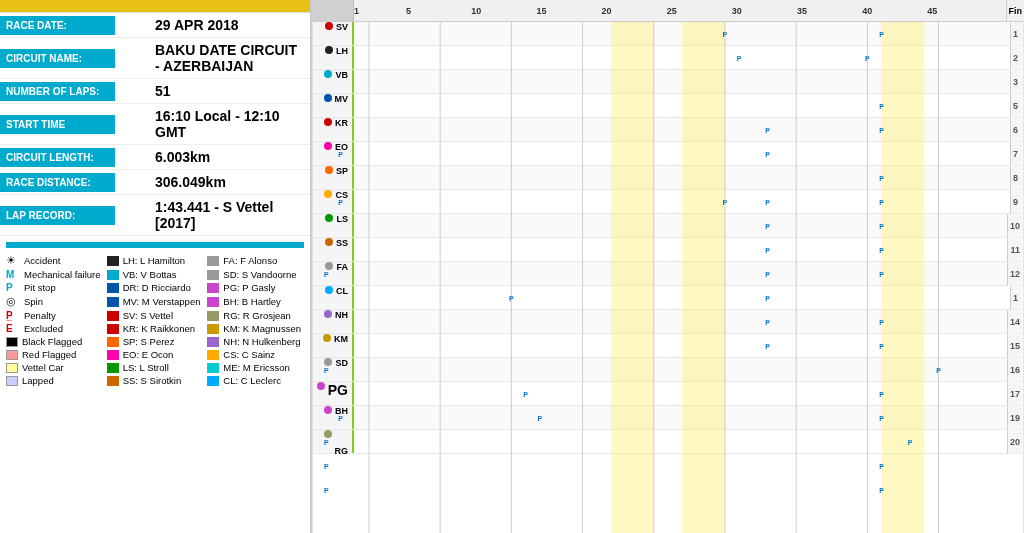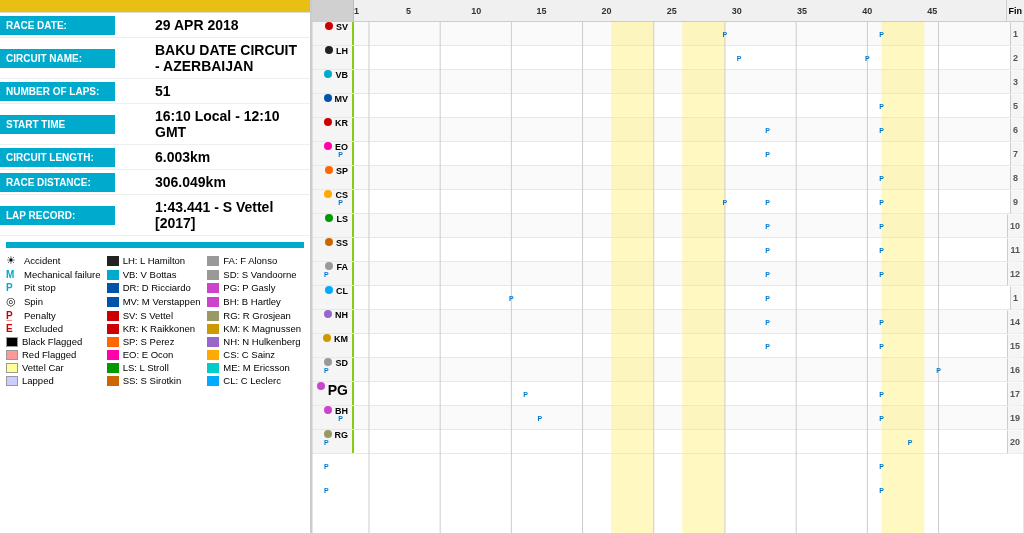--- a/index.html
+++ b/index.html
@@ -541,21 +541,21 @@
             <div class="row-label">
               <span class="driver-flag" style="background: rgb(204, 68, 204);"></span>
               <span style="font-size: 9px; font-weight: 700;">BH</span>
             </div>
             <div class="row-content"></div>
             <div class="pos-label">19</div>
           </div>
           <div class="chart-row" style="height: 24px;">
             <div class="row-label">
               <span class="driver-flag" style="background: rgb(153, 153, 102);"></span>
-              <span style="font-size: 9px; font-weight: 700;">RG</span>
+              <span style="font-size: 9px; font-weight: 700; margin-top: 16px;">RG</span>
             </div>
             <div class="row-content"></div>
             <div class="pos-label">20</div>
           </div>
         </div>
       <svg id="race-lines-svg" class="race-lines" style="position:absolute;top:0;left:0;width:100%;height:100%;z-index:3;pointer-events:none;">
           <rect x="42%" y="0" width="6%" height="100%" fill="rgba(255,240,100,0.4)"></rect>
           <rect x="52%" y="0" width="5.999999999999993%" height="100%" fill="rgba(255,240,100,0.4)"></rect>
           <rect x="80%" y="0" width="6%" height="100%" fill="rgba(255,240,100,0.4)"></rect>
           <line x1="0%" x2="0%" y1="0" y2="100%" stroke="#ccc" stroke-width="1"></line>

